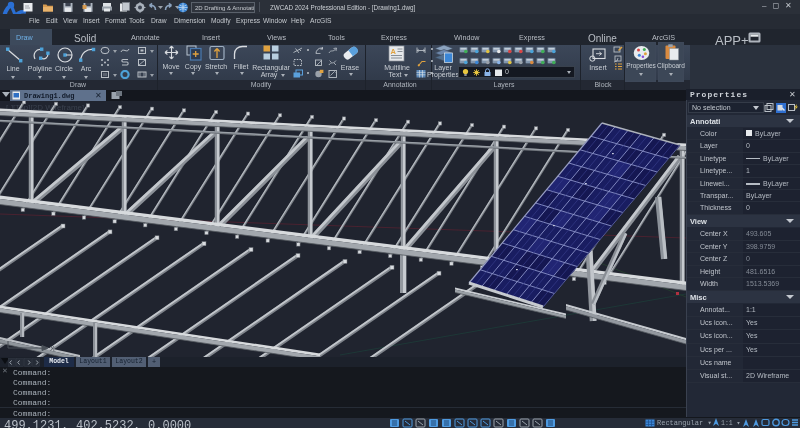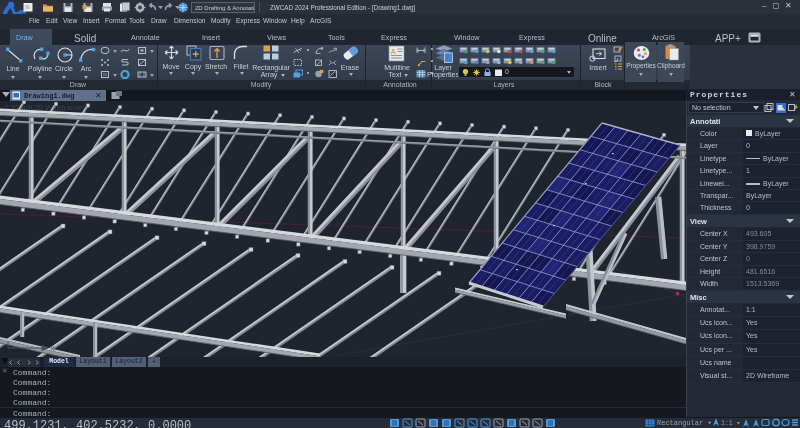--- a/index.html
+++ b/index.html
@@ -90,21 +90,21 @@
     <div class="abs" style="left:74px;top:32.5px;font-size:10px;color:#b9bec5">Solid</div>
     <div class="abs" style="left:131px;top:32.5px;font-size:7.2px;color:#b9bec5">Annotate</div>
     <div class="abs" style="left:202px;top:32.5px;font-size:7.2px;color:#b9bec5">Insert</div>
     <div class="abs" style="left:267px;top:32.5px;font-size:7.2px;color:#b9bec5">Views</div>
     <div class="abs" style="left:328px;top:32.5px;font-size:7.2px;color:#b9bec5">Tools</div>
     <div class="abs" style="left:381px;top:32.5px;font-size:7.2px;color:#b9bec5">Express</div>
     <div class="abs" style="left:454px;top:32.5px;font-size:7.2px;color:#b9bec5">Window</div>
     <div class="abs" style="left:519px;top:32.5px;font-size:7.2px;color:#b9bec5">Express</div>
     <div class="abs" style="left:588px;top:32.5px;font-size:10px;color:#b9bec5">Online</div>
     <div class="abs" style="left:652px;top:32.5px;font-size:7.2px;color:#b9bec5">ArcGIS</div>
-    <div class="abs" style="left:715px;top:32.5px;font-size:10px;color:#b9bec5">APP+</div>
+    <div class="abs" style="left:715px;top:32.5px;font-size:13px;color:#b9bec5">APP+</div>
     <svg class="abs" style="left:748px;top:32px" width="13" height="11" viewBox="0 0 13 11">
       <rect x="0.5" y="0.5" width="12" height="10" rx="1.5" fill="#aeb4bc"></rect>
       <rect x="2.5" y="2.5" width="8" height="6" fill="#20252e"></rect>
       <rect x="2.5" y="2.5" width="8" height="2.2" fill="#e8ebee"></rect>
     </svg>
     <div class="abs" style="left:0;top:45px;width:800px;height:45px;background:linear-gradient(#3c4759,#2e3746)"></div>
     <div class="abs" style="left:0;top:80px;width:690px;height:10px;background:#232833"></div>
     <div class="abs" style="left:690px;top:45px;width:110px;height:45px;background:#2a313d"></div>
     <div class="abs" style="left:38px;top:81px;width:80px;text-align:center;font-size:7px;color:#aeb4bc">Draw</div>
     <div class="abs" style="left:221px;top:81px;width:80px;text-align:center;font-size:7px;color:#aeb4bc">Modify</div>

